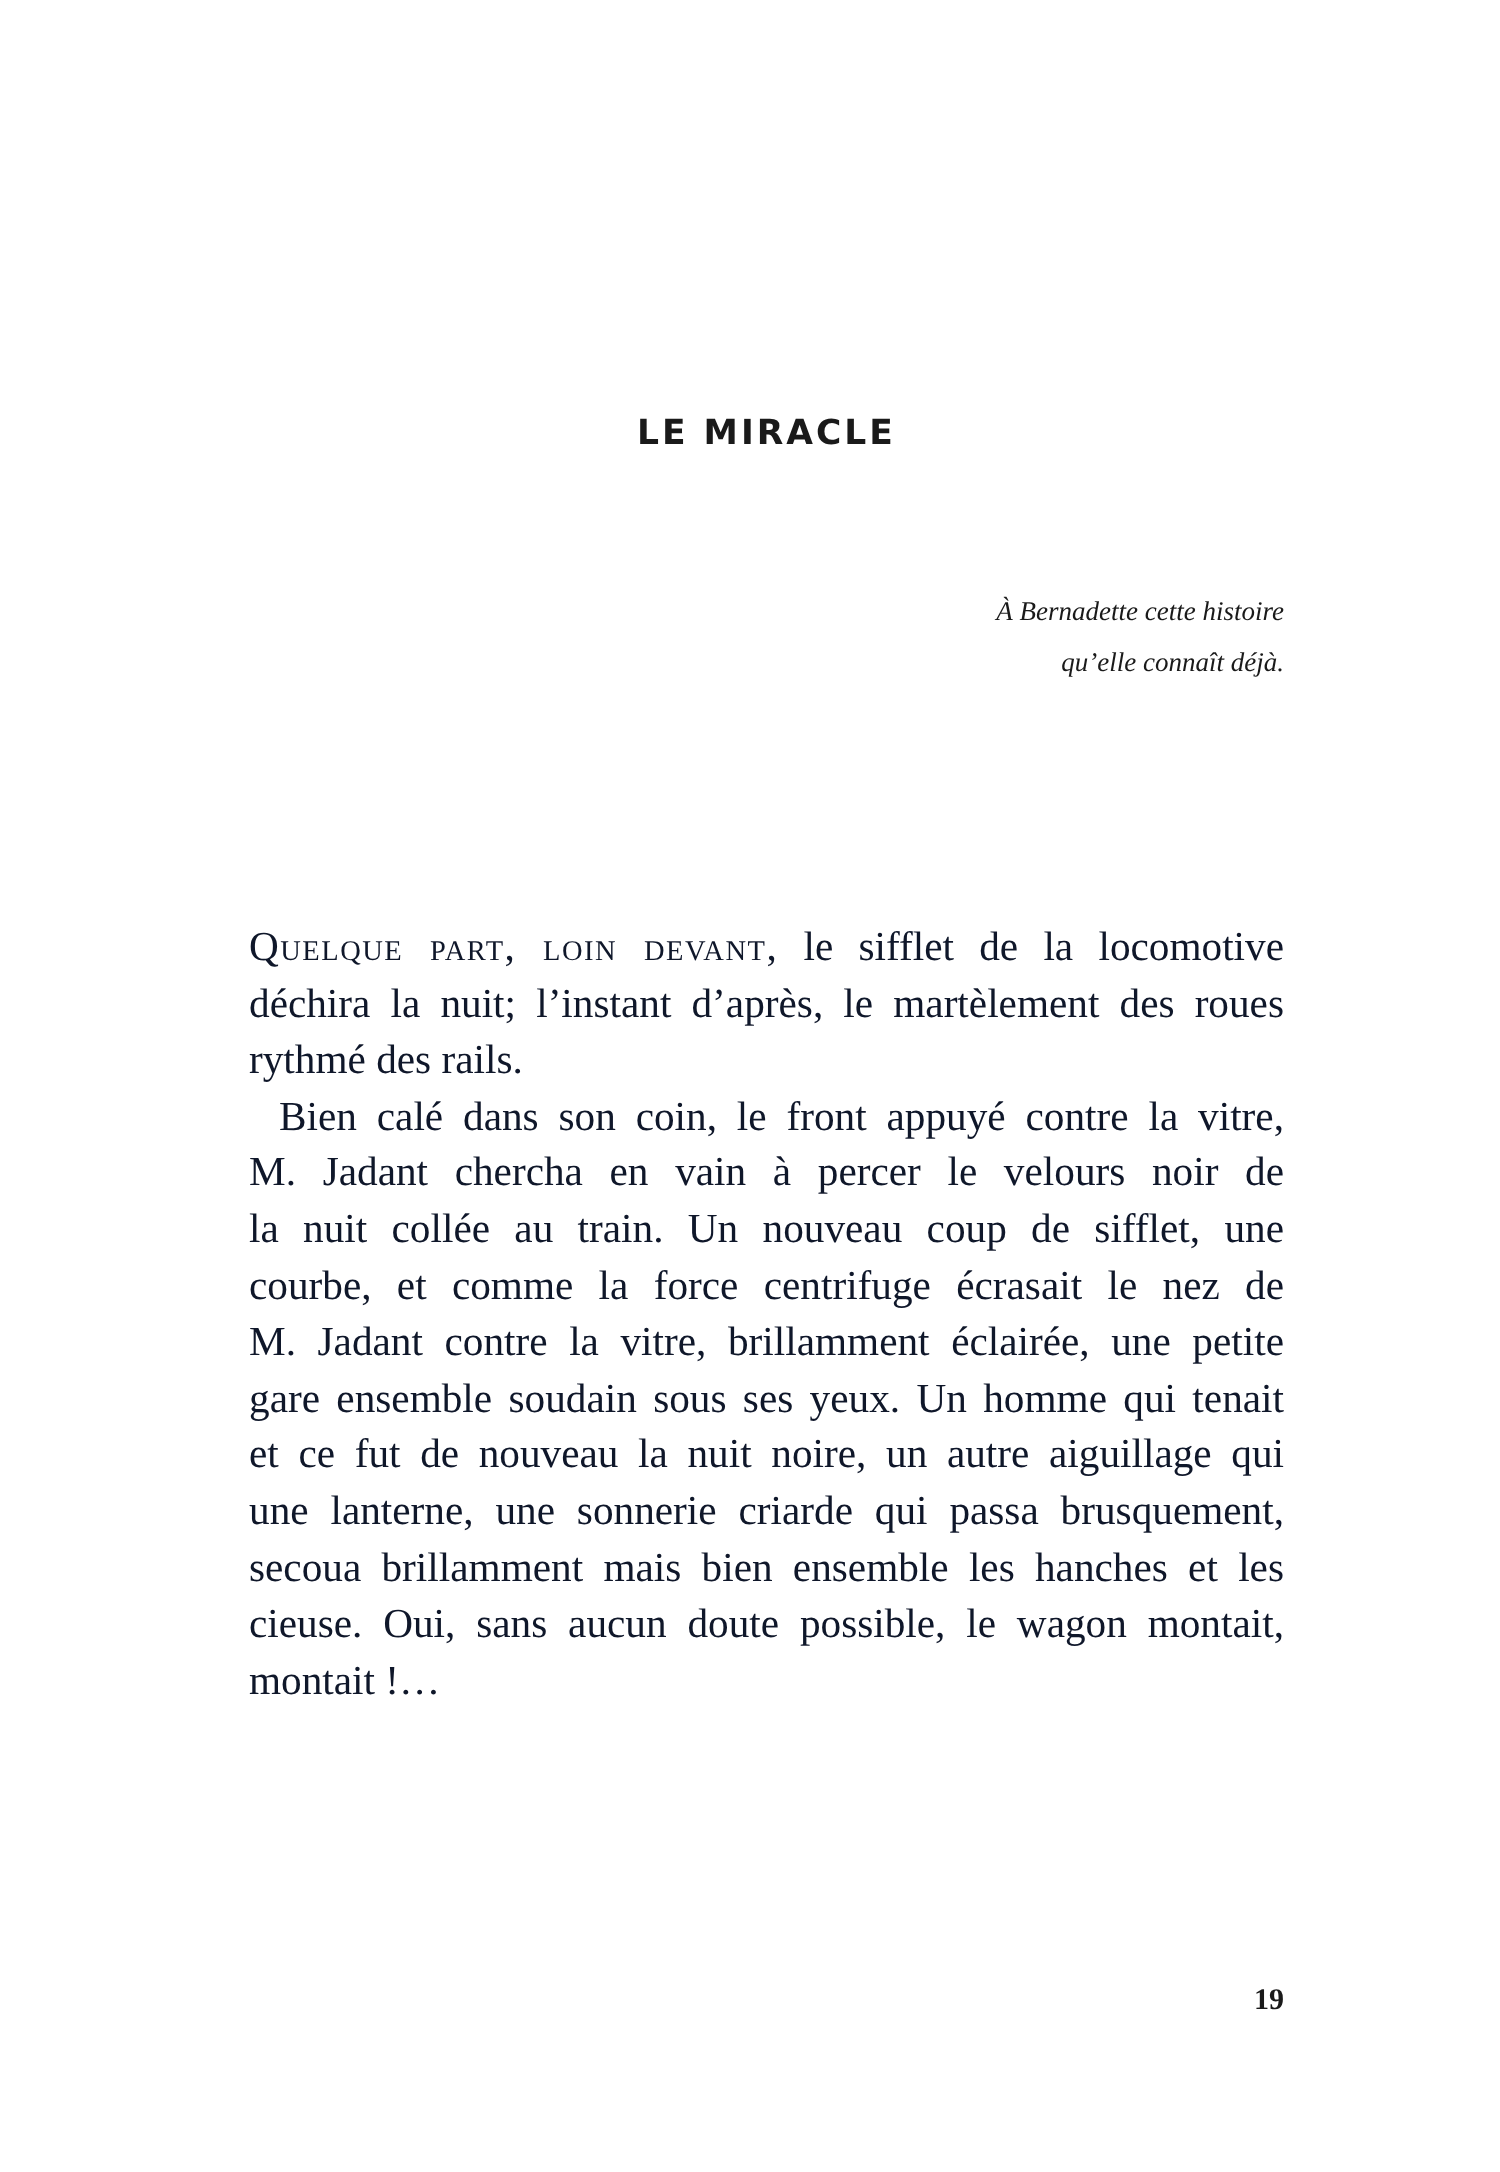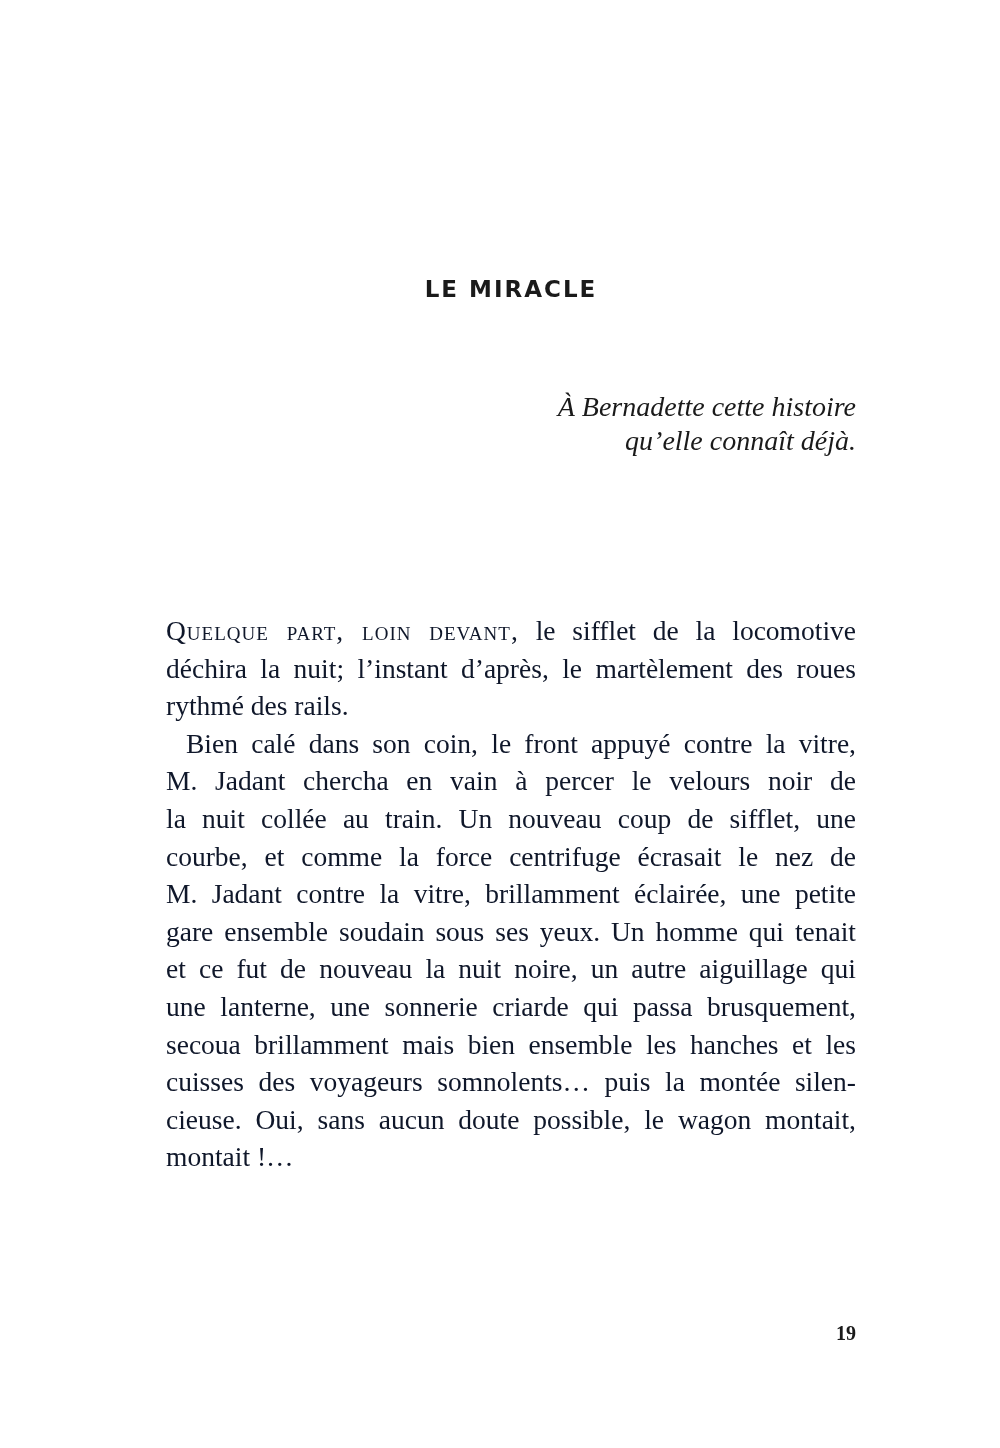--- a/index.html
+++ b/index.html
@@ -27,21 +27,21 @@
       color: #1a1a1a;
       margin: 0;
     }
     .dedication {
       position: absolute;
       top: 390px;
       right: 144px;
       text-align: right;
       font-family: "Liberation Serif", serif;
       font-style: italic;
-      font-size: 28px;
+      font-size: 18px;
       line-height: 34px;
       color: #1a1a1a;
     }
     .dedication .dline { display: block; }
     .body-text {
       position: absolute;
       top: 612px;
       left: 166px;
       width: 690px;
       font-family: "Liberation Serif", serif;
@@ -95,19 +95,18 @@
   <div class="paragraph">
     <span class="line indent">Bien calé dans son coin, le front appuyé contre la vitre,</span>
     <span class="line">M. Jadant chercha en vain à percer le velours noir de</span>
     <span class="line">la nuit collée au train. Un nouveau coup de sifflet, une</span>
     <span class="line">courbe, et comme la force centrifuge écrasait le nez de</span>
     <span class="line">M. Jadant contre la vitre, brillamment éclairée, une petite</span>
     <span class="line">gare ensemble soudain sous ses yeux. Un homme qui tenait</span>
     <span class="line">et ce fut de nouveau la nuit noire, un autre aiguillage qui</span>
     <span class="line">une lanterne, une sonnerie criarde qui passa brusquement,</span>
     <span class="line">secoua brillamment mais bien ensemble les hanches et les</span>
-    <span class="line">cuisses des voyageurs somnolents… puis la montée silen-</span>
     <span class="line">cieuse. Oui, sans aucun doute possible, le wagon montait,</span>
     <span class="line last">montait !…</span>
   </div>
 </div>
 
 <div class="page-number">19</div>
 
 </body></html>

